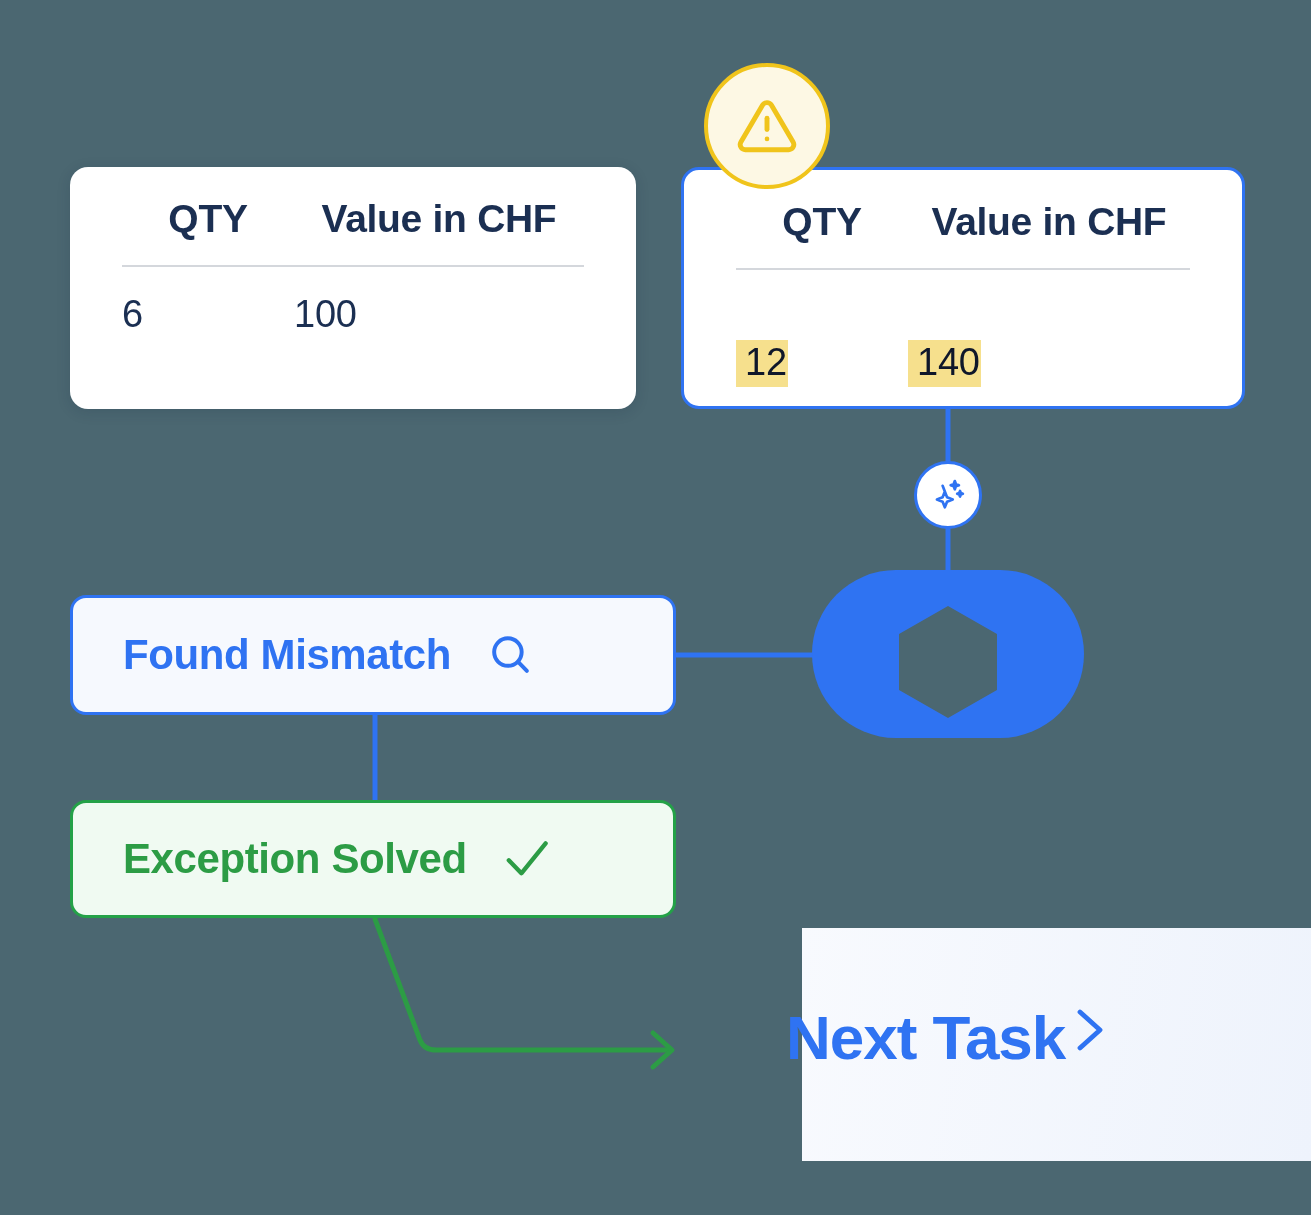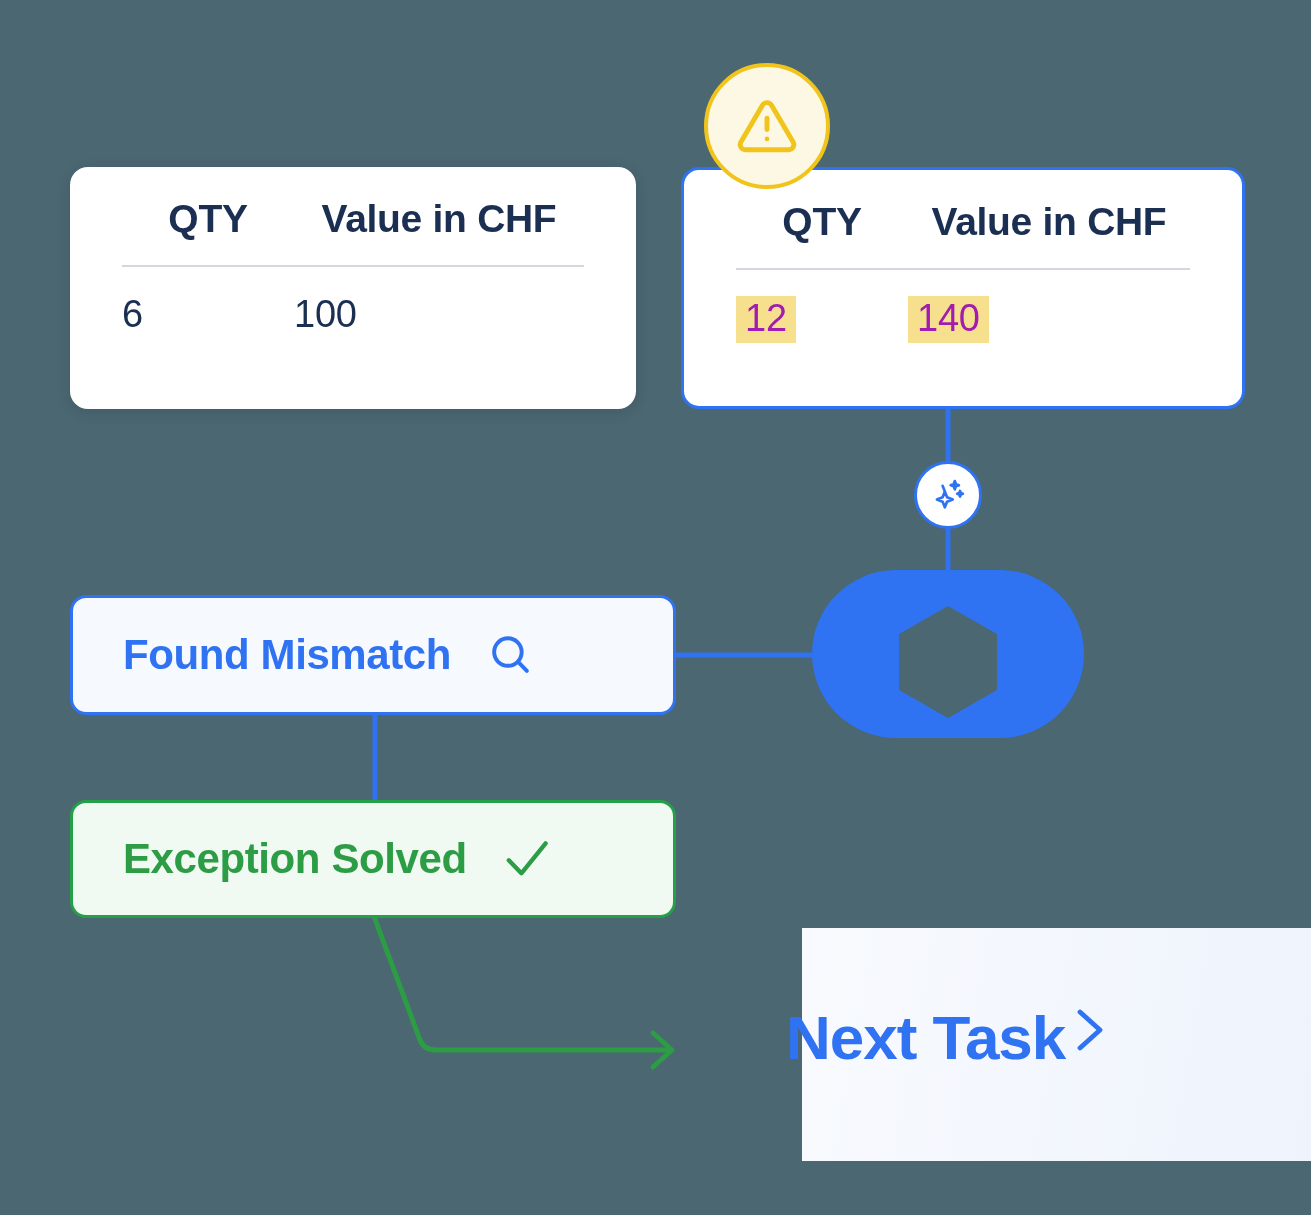--- a/index.html
+++ b/index.html
@@ -89,24 +89,25 @@
     color: #1b2f52;
     padding: 26px 0 0 0;
     letter-spacing: -0.2px;
   }
 
   .col-qty   { width: 172px; }
   .col-value { width: auto; margin-top: 28px; }
 
   .hl {
     background: #f6e08d;
-    color: #a21caf;
-    padding: 3px 9px 6px 9px;
+    color: #0f172a;
+    padding: 3px 1px 6px 9px;
     display: inline-block;
     line-height: 1.0;
+    margin-top: 44px;
   }
 
   
   .warn-badge {
     position: absolute;
     left: 704px;
     top: 63px;
     width: 126px;
     height: 126px;
     border-radius: 50%;

